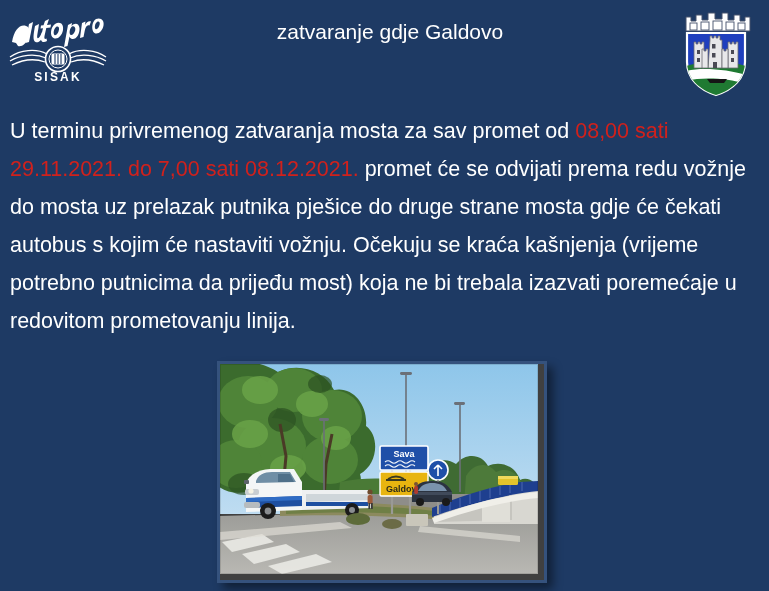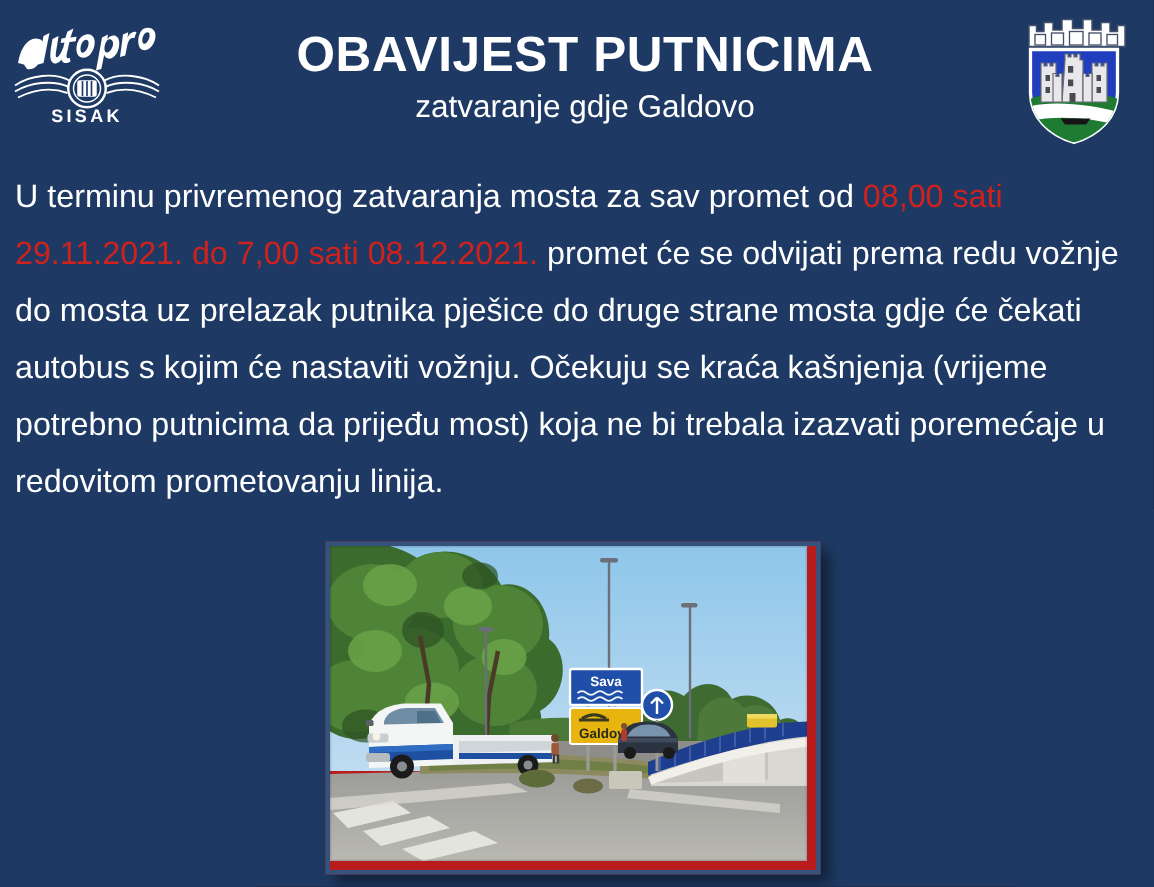--- a/index.html
+++ b/index.html
@@ -92,21 +92,21 @@
 
   
   #photo-wrap {
     position: absolute;
     left: 217px;
     top: 361px;
     width: 324px;
     height: 216px;
     border: 3px solid #35527d;
     box-shadow: 6px 6px 9px rgba(0,0,0,0.45);
-    background: #b91c1c;
+    background: #404040;
     overflow: hidden;
   }
   #photo { display:block; }
 </style>
 </head>
 <body>
 
 <div id="poster">
 
   <div id="header">
@@ -145,21 +145,20 @@
           <line x1="56" y1="42" x2="56" y2="52"></line>
           <line x1="59" y1="42" x2="59" y2="52"></line>
         </g>
 
         <text x="56" y="69" fill="#ffffff" font-family="'Liberation Sans', sans-serif" font-size="12" font-weight="bold" letter-spacing="2.2" text-anchor="middle">SISAK</text>
       </svg>
 
     </div>
 
     <div id="title-block">
-      <div id="main-title">OBAVIJEST PUTNICIMA</div>
       <div id="sub-title">zatvaranje gdje Galdovo</div>
     </div>
 
     <div id="coat-of-arms">
       <svg width="78" height="92" viewBox="0 0 78 92" xmlns="http://www.w3.org/2000/svg">
 
         <g>
           <path d="M9 25 L9 11 L14 11 L14 15 L19 15 L19 9 L25 9 L25 14 L31 14 L31 7 L38 7 L38 13 L45 13 L45 7 L51 7 L51 14 L57 14 L57 9 L63 9 L63 15 L68 15 L68 11 L73 11 L73 25 Z" fill="#ffffff" stroke="#44506b" stroke-width="1"></path>
           <g fill="none" stroke="#44506b" stroke-width="0.9">
             <rect x="13" y="17" width="7" height="7"></rect>

